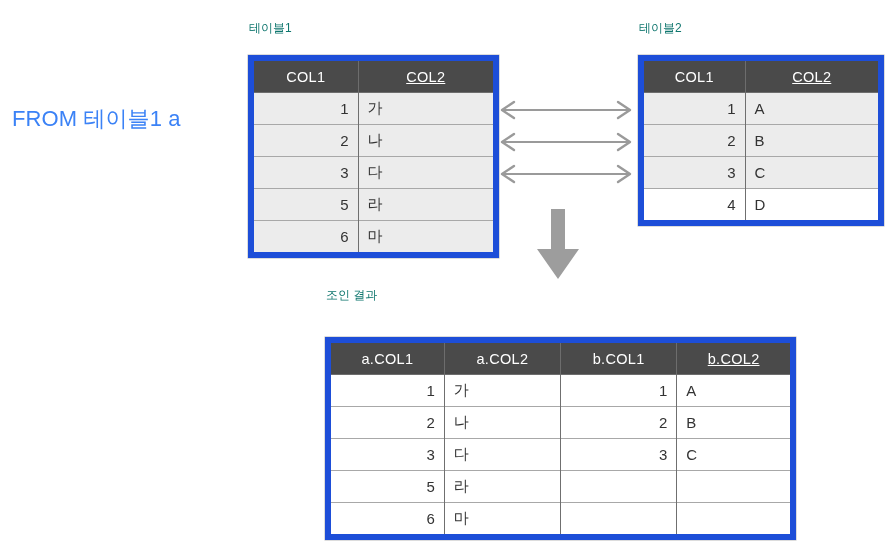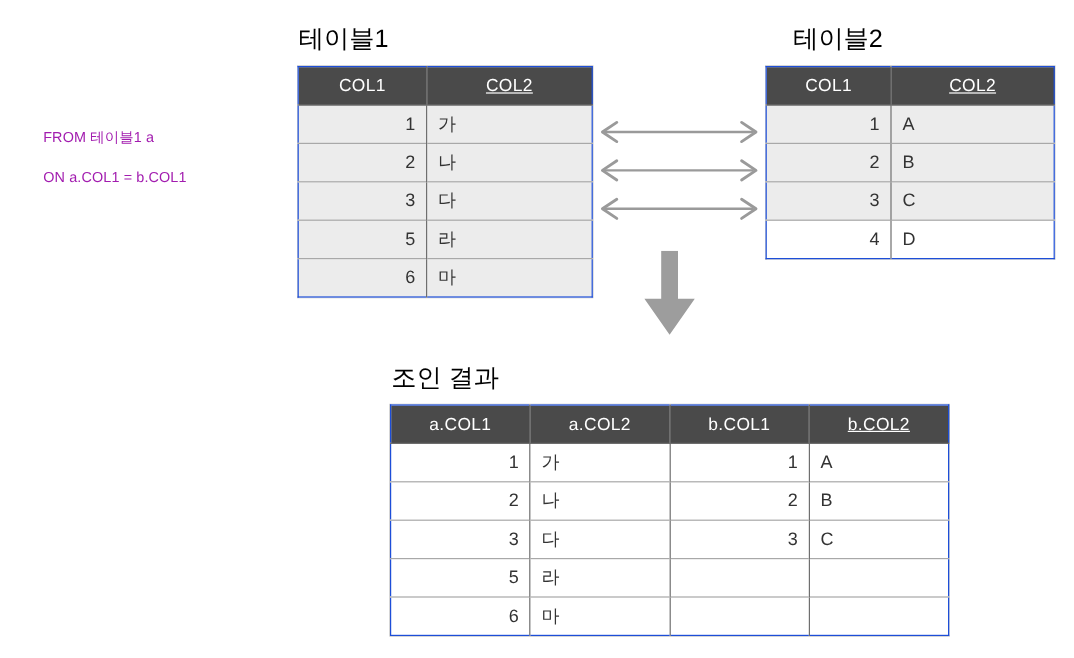--- a/index.html
+++ b/index.html
@@ -19,49 +19,48 @@
   }
 
   
   #sql-block {
     position: absolute;
     left: 12px;
     top: 108px;
     width: 232px;
   }
   .sql-line {
+    font-size: 22px;
+    line-height: 1;
+    letter-spacing: 0.1px;
+    color: #3b82f6;
+    white-space: nowrap;
+    margin-bottom: 22px;
+  }
+  .sql-line:last-child { margin-bottom: 0; }
+
+  
+  .tbl-title {
+    position: absolute;
     font-size: 12px;
     line-height: 1;
-    letter-spacing: 0.1px;
-    color: #a21caf;
+    color: #0f766e;
     white-space: nowrap;
-    margin-bottom: 22px;
-    margin-left: 24px;
-  }
-  .sql-line:last-child { margin-bottom: 0; }
-
-  
-  .tbl-title {
-    position: absolute;
-    font-size: 21px;
-    line-height: 1;
-    color: #000000;
-    white-space: nowrap;
   }
   #title-table1 { left: 249px; top: 22px; }
-  #title-table2 { left: 661px; top: 22px; }
-  #title-result { left: 326px; top: 305px; }
+  #title-table2 { left: 639px; top: 22px; }
+  #title-result { left: 326px; top: 289px; }
 
   
   .grid {
     position: absolute;
     border-collapse: collapse;
     table-layout: fixed;
     background: #ffffff;
-    border: 1px solid #1d4ed8;
+    border: 6px solid #1d4ed8;
     box-shadow: 0 0 0 0.5px #b9b9b9;
   }
   .grid th {
     background: #4a4a4a;
     color: #ffffff;
     font-size: 14.5px;
     font-weight: normal;
     letter-spacing: 0.3px;
     height: 31px;
     padding: 0;
@@ -117,21 +116,20 @@
     top: 209px;
     width: 48px;
     height: 72px;
   }
 </style>
 </head>
 <body>
 
 <div id="sql-block">
   <div class="sql-line">FROM 테이블1 a</div>
-  <div class="sql-line">ON a.COL1 = b.COL1</div>
 </div>
 
 <div class="tbl-title" id="title-table1">테이블1</div>
 
 <table class="grid" id="table1">
   <colgroup>
       <col class="k">
       <col class="v">
     </colgroup>
   <thead>

